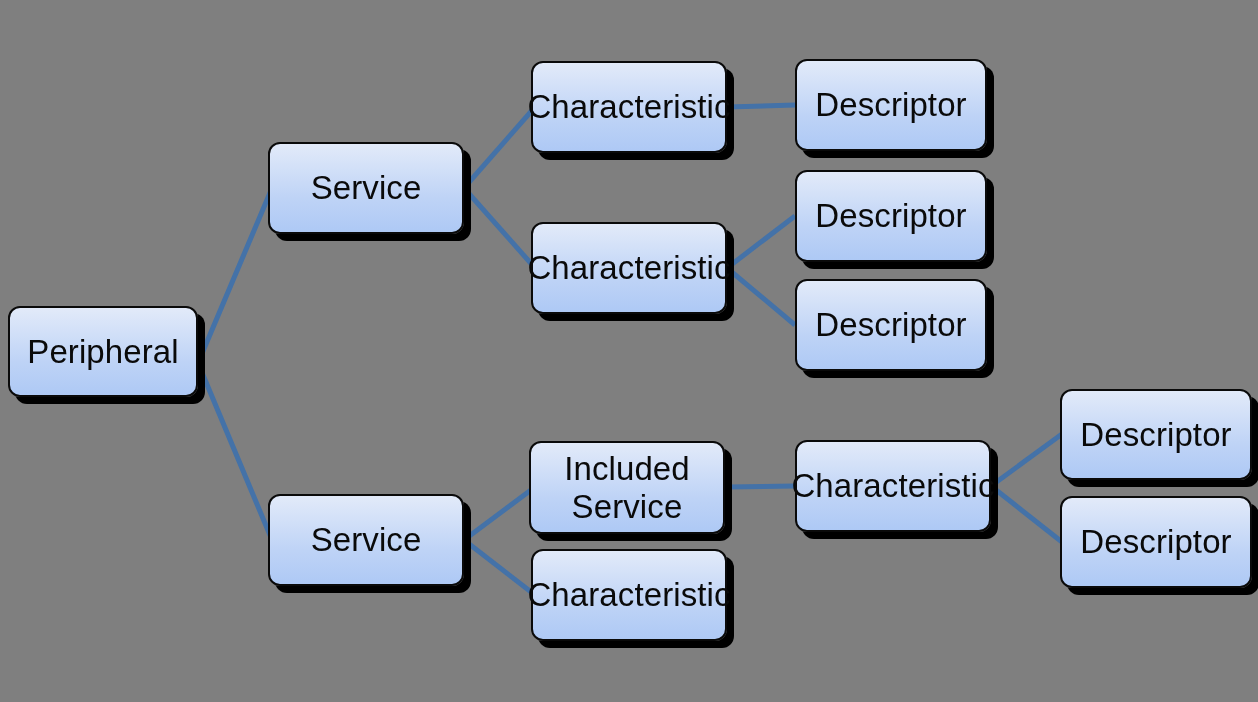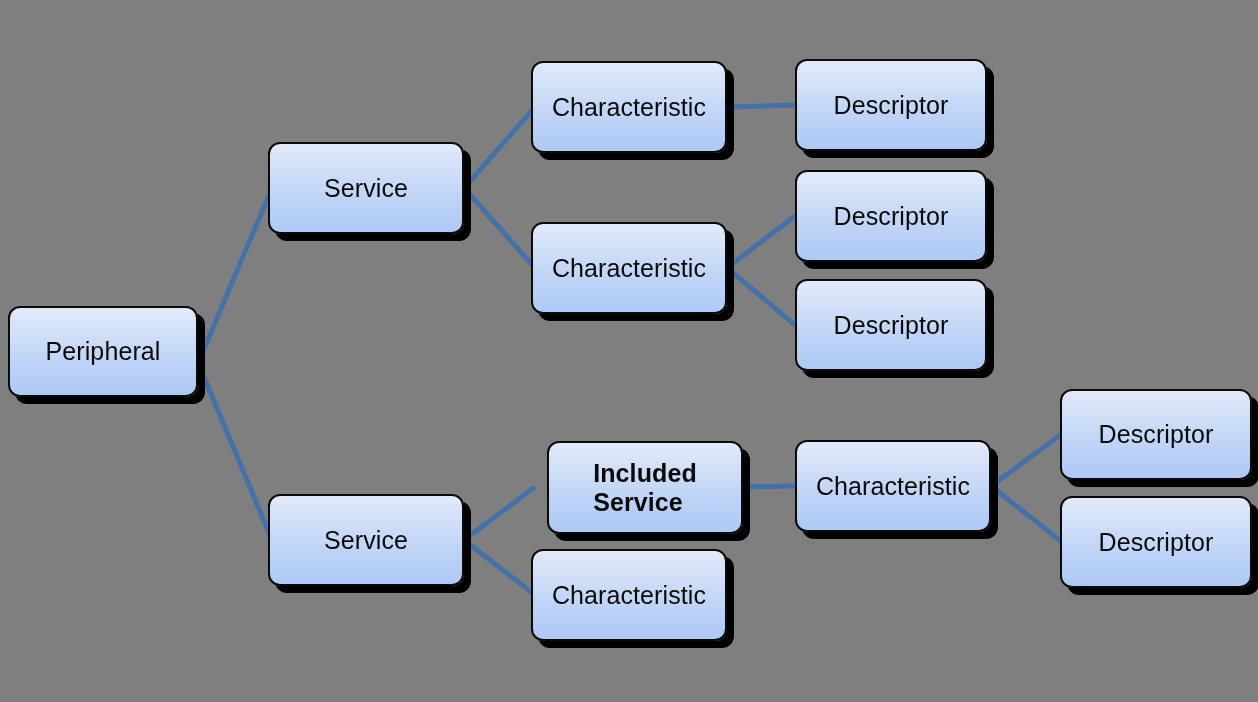--- a/index.html
+++ b/index.html
@@ -25,22 +25,23 @@
   .node {
     position: absolute;
     box-sizing: border-box;
     border: 2px solid #0a0a0a;
     border-radius: 12px;
     background: linear-gradient(to bottom, #e2eaf9 0%, #d2e0f8 28%, #bed3f6 62%, #aec9f5 100%);
     box-shadow: 7px 7px 0 0 #000000;
     display: flex;
     align-items: center;
     justify-content: center;
+    text-align: center;
     color: #0a0a0a;
-    font-size: 25px;
+    font-size: 33px;
     line-height: 1.15;
     letter-spacing: 0.1px;
     white-space: pre-line;
     z-index: 5;
   }
 </style>
 </head>
 <body>
 
 <div id="canvas">
@@ -57,21 +58,21 @@
       <line x1="727" y1="487" x2="795" y2="486" stroke="#4472a8" stroke-width="5" stroke-linecap="butt"></line>
       <line x1="991" y1="486" x2="1062" y2="434" stroke="#4472a8" stroke-width="5" stroke-linecap="butt"></line>
       <line x1="991" y1="486" x2="1062" y2="542" stroke="#4472a8" stroke-width="5" stroke-linecap="butt"></line>
     </svg>
   <div id="nodes">
       <div class="node" style="left: 8px; top: 306px; width: 190px; height: 91px;">Peripheral</div>
       <div class="node" style="left: 268px; top: 142px; width: 196px; height: 92px;">Service</div>
       <div class="node" style="left: 268px; top: 494px; width: 196px; height: 92px;">Service</div>
       <div class="node" style="left: 531px; top: 61px; width: 196px; height: 92px;">Characteristic</div>
       <div class="node" style="left: 531px; top: 222px; width: 196px; height: 92px;">Characteristic</div>
-      <div class="node" style="left: 547px; top: 441px; width: 196px; height: 93px; font-weight: bold;">Included
+      <div class="node" style="left: 529px; top: 441px; width: 196px; height: 93px;">Included
 Service</div>
       <div class="node" style="left: 531px; top: 549px; width: 196px; height: 92px;">Characteristic</div>
       <div class="node" style="left: 795px; top: 440px; width: 196px; height: 92px;">Characteristic</div>
       <div class="node" style="left: 795px; top: 59px; width: 192px; height: 92px;">Descriptor</div>
       <div class="node" style="left: 795px; top: 170px; width: 192px; height: 92px;">Descriptor</div>
       <div class="node" style="left: 795px; top: 279px; width: 192px; height: 92px;">Descriptor</div>
       <div class="node" style="left: 1060px; top: 389px; width: 192px; height: 91px;">Descriptor</div>
       <div class="node" style="left: 1060px; top: 496px; width: 192px; height: 92px;">Descriptor</div>
     </div>
 </div>

